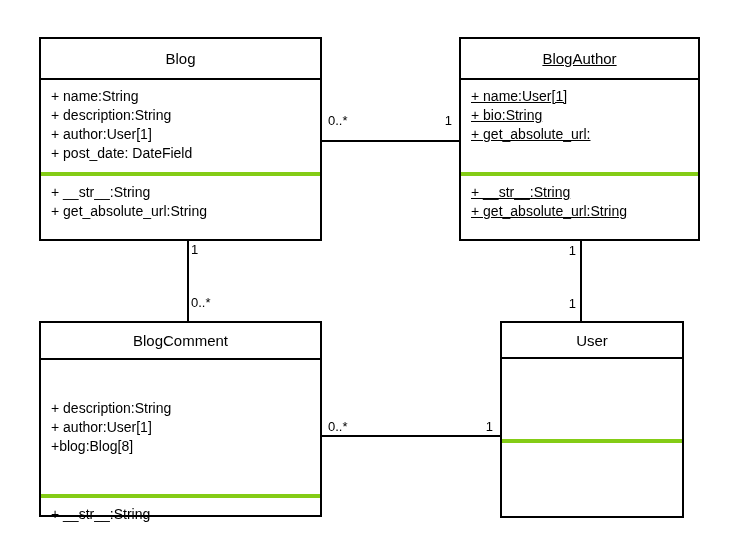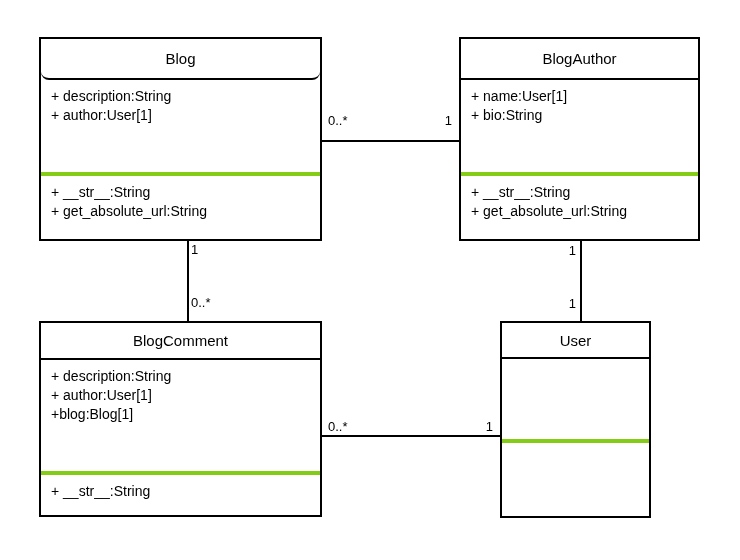--- a/index.html
+++ b/index.html
@@ -96,54 +96,57 @@
 
   <div class="edge-v" style="left:580px; top:241px; height:80px;"></div>
   <div class="mult right-align" style="left:532px; top:243px; width:44px;">1</div>
   <div class="mult right-align" style="left:532px; top:296px; width:44px;">1</div>
 
   <div class="edge-h" style="left:321px; top:435px; width:179px;"></div>
   <div class="mult" style="left:328px; top:419px;">0..*</div>
   <div class="mult right-align" style="left:437px; top:419px; width:56px;">1</div>
 
   <div class="uml-class" style="left:39px; top:37px; width:283px; height:204px;">
-    <div class="class-title" style="height:41px;border-radius:8px;">Blog</div>
+    <div class="class-title" style="height:41px;">Blog</div>
     <div class="compartment attrs grow">
+      <div class="member">+ name:String</div>
       <div class="member">+ description:String</div>
       <div class="member">+ author:User[1]</div>
+      <div class="member">+ post_date: DateField</div>
     </div>
     <div class="compartment ops" style="height:67px;">
       <div class="member">+ __str__:String</div>
       <div class="member">+ get_absolute_url:String</div>
     </div>
   </div>
 
-  <div class="uml-class" style="left:459px; top:37px; width:241px; height:204px;">
+  <div class="uml-class" style="left:459px; top:37px; width:241px; height:204px;text-decoration:underline;">
     <div class="class-title" style="height:41px;">BlogAuthor</div>
     <div class="compartment attrs grow">
       <div class="member">+ name:User[1]</div>
       <div class="member">+ bio:String</div>
+      <div class="member">+ get_absolute_url:</div>
     </div>
     <div class="compartment ops" style="height:67px;">
       <div class="member">+ __str__:String</div>
       <div class="member">+ get_absolute_url:String</div>
     </div>
   </div>
 
-  <div class="uml-class" style="left:39px; top:321px; width:283px; height:196px;">
+  <div class="uml-class" style="left:39px; top:321px; width:283px; height:196px;gap:32px;">
     <div class="class-title" style="height:37px;">BlogComment</div>
     <div class="compartment attrs grow">
       <div class="member">+ description:String</div>
       <div class="member">+ author:User[1]</div>
-      <div class="member">+blog:Blog[1]</div>
+      <div class="member">+blog:Blog[8]</div>
     </div>
     <div class="compartment ops" style="height:44px;">
       <div class="member">+ __str__:String</div>
     </div>
   </div>
 
-  <div class="uml-class" style="left:500px; top:321px; width:151px; height:197px;">
+  <div class="uml-class" style="left:500px; top:321px; width:184px; height:197px;">
     <div class="class-title" style="height:36px;">User</div>
     <div class="compartment attrs" style="height:80px;"></div>
     <div class="compartment ops grow"></div>
   </div>
 
 </div>
 
 </body></html>

